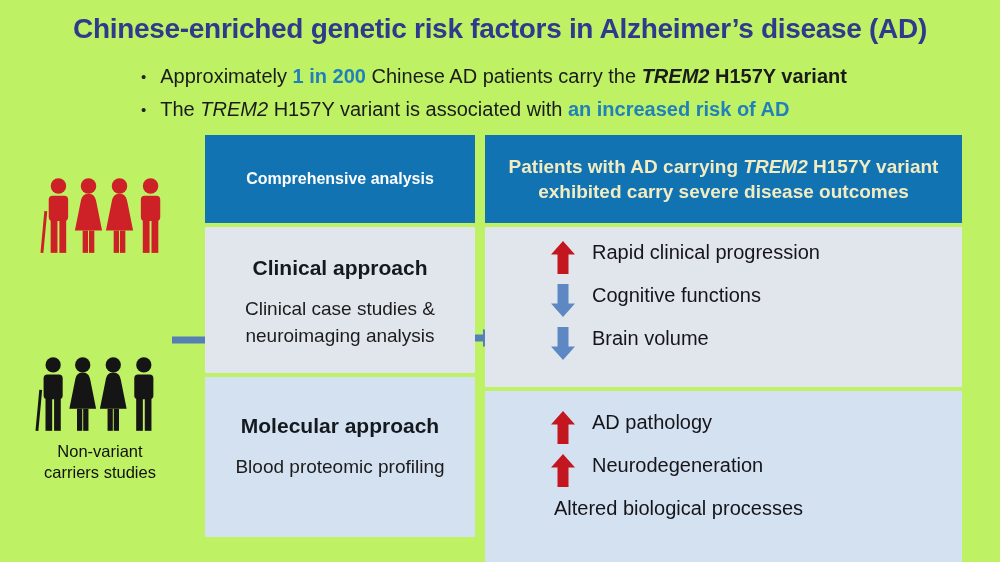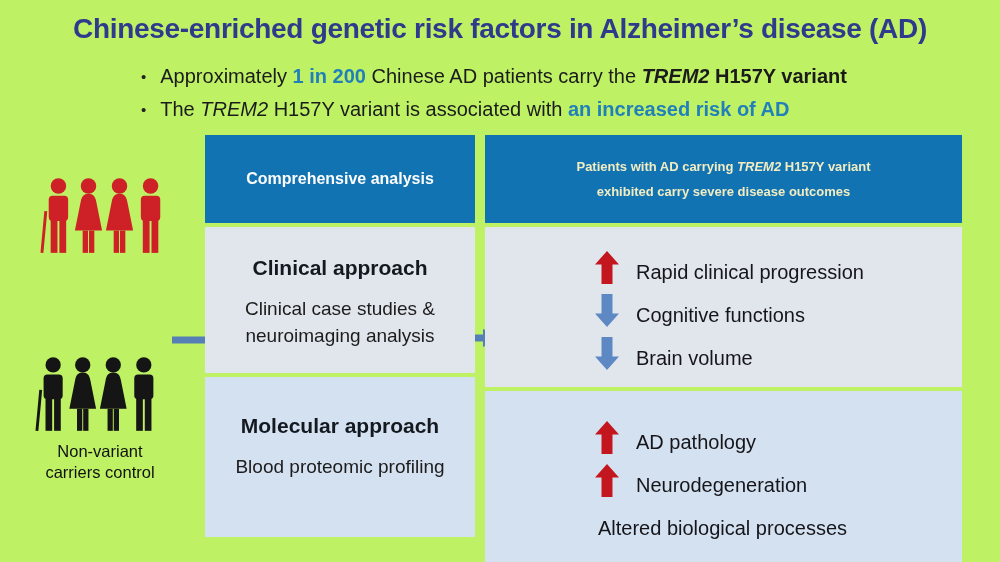--- a/index.html
+++ b/index.html
@@ -30,33 +30,33 @@
   .controls-label{top:441px;}
   
   .col{position:absolute;top:135px;}
   .col-mid{left:205px;width:270px;}
   .col-right{left:485px;width:477px;}
   .col-header{
     height:88px;background:#1173b2;display:flex;flex-direction:column;
     align-items:center;justify-content:center;margin-bottom:4px;text-align:center;
   }
   .col-header.mid{font-size:16px;font-weight:bold;color:#fdfdfd;}
-  .col-header.right{font-size:13px;font-weight:bold;color:#f1ecc2;line-height:25px;white-space:nowrap;}
+  .col-header.right{font-size:19px;font-weight:bold;color:#f1ecc2;line-height:25px;white-space:nowrap;}
   .sec{margin-bottom:4px;}
   .sec-top{height:146px;background:#e1e6ed;}
   .sec-bottom{height:160px;background:#d4e1f1;}
   .sec-mid{text-align:center;}
   .approach-title{font-weight:bold;font-size:21px;color:#14191f;}
   .sec-top .approach-title{padding-top:29px;}
   .sec-bottom .approach-title{padding-top:37px;}
   .approach-desc{font-size:19px;line-height:27px;margin-top:15px;color:#1c1c1c;}
   
   .rows-top{padding-top:14px;}
   .rows-bottom{padding-top:20px;}
-  .outcome-row{display:flex;align-items:flex-end;height:43px;padding-left:110px;}
+  .outcome-row{display:flex;align-items:flex-start;height:43px;padding-left:66px;}
   .arrow-slot{width:24px;margin-right:17px;display:flex;justify-content:center;flex:none;}
   .outcome-label{font-size:20px;color:#15151a;white-space:nowrap;}
   .outcome-row.no-arrow .outcome-label{padding-left:3px;}
   
   .flow-arrow{position:absolute;}
   .flow-arrow-1{left:172px;top:331px;}
   .flow-arrow-2{left:455px;top:329px;}
 </style>
 </head>
 <body>
@@ -122,21 +122,21 @@
         <rect x="82.5" y="54" width="5.5" height="23"></rect>
         <circle cx="114" cy="8" r="8"></circle>
         <rect x="104" y="18" width="20" height="26" rx="4"></rect>
         <rect x="106" y="43" width="7" height="34"></rect>
         <rect x="115" y="43" width="7" height="34"></rect>
       </g>
     </svg>
   </div>
   <div class="fig-label controls-label">
     <span>Non-variant</span><br>
-    <span>carriers control</span>
+    <span>carriers studies</span>
   </div>
 
   <div class="flow-arrow flow-arrow-1">
     <svg width="58" height="18" viewBox="0 0 58 18">
         <polygon points="0,5.5 38,5.5 38,0 58,9 38,18 38,12.5 0,12.5" fill="#567fb5"></polygon>
       </svg>
   </div>
   <div class="flow-arrow flow-arrow-2">
     <svg width="48" height="18" viewBox="0 0 48 18">
         <polygon points="0,5.5 28,5.5 28,0 48,9 28,18 28,12.5 0,12.5" fill="#567fb5"></polygon>

